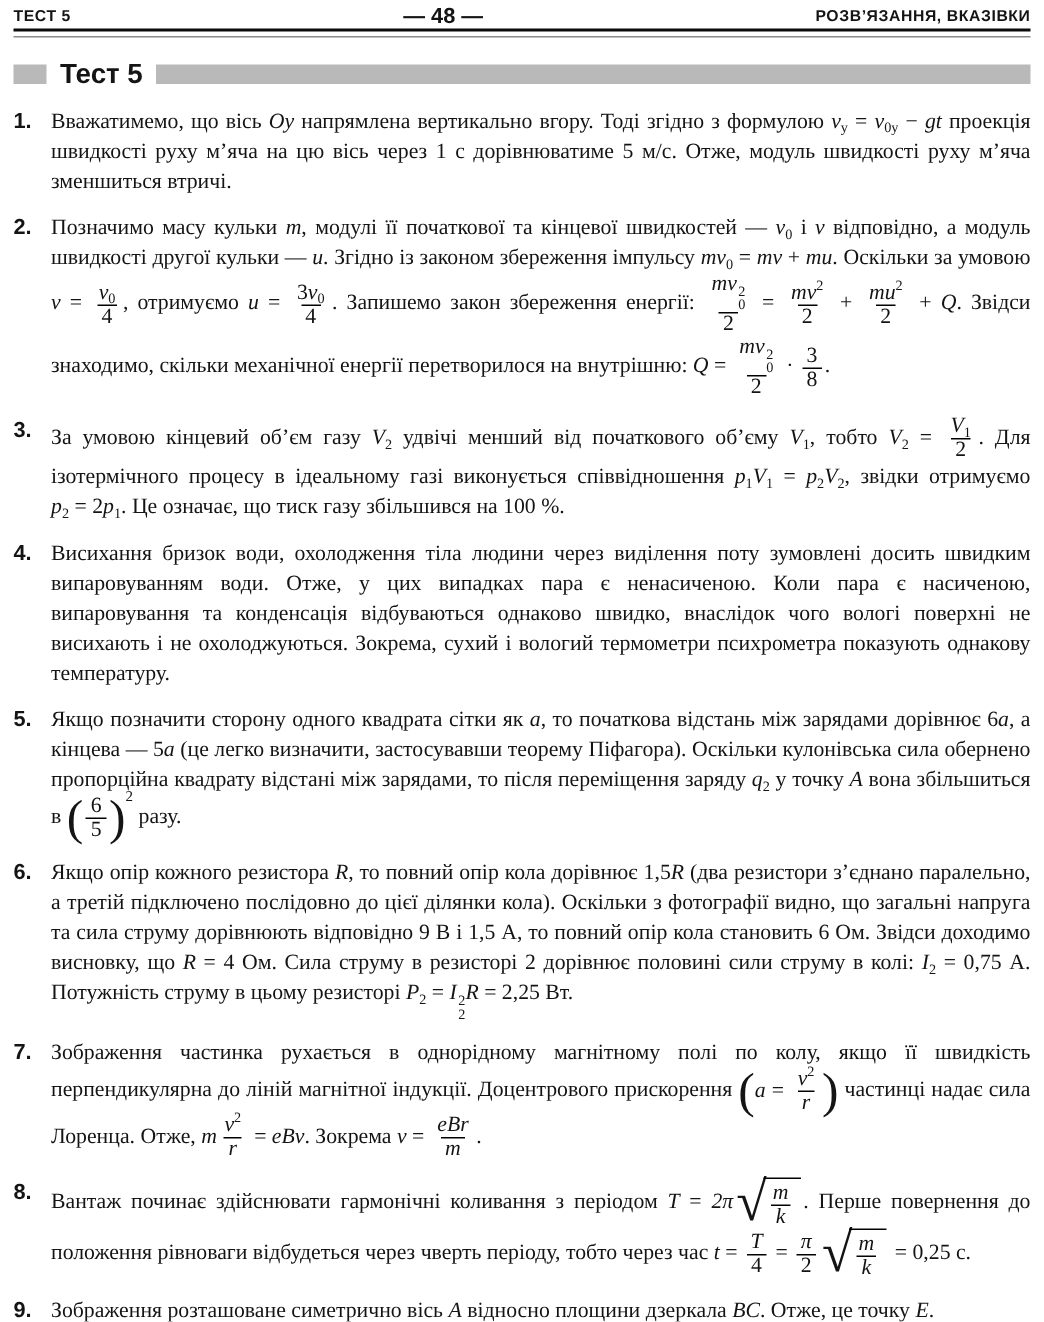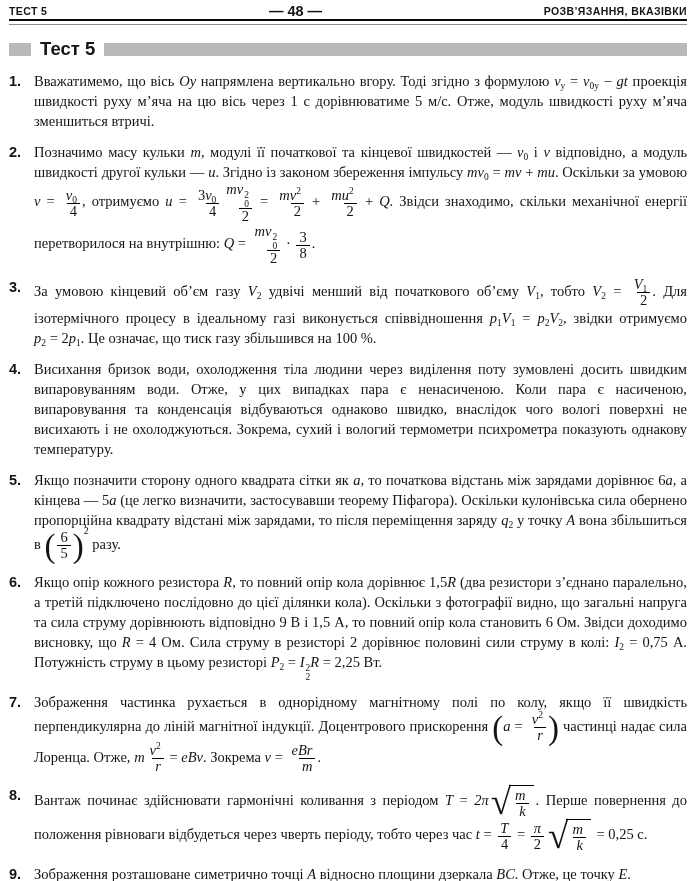--- a/index.html
+++ b/index.html
@@ -23,21 +23,21 @@
   
   .item{display:flex;margin-bottom:11px;}
   .inum{flex:none;width:25px;font-family:"Liberation Sans",sans-serif;font-weight:700;font-size:14.5px;line-height:20px;}
   .ibody{flex:1;text-align:justify;line-height:20px;}
 
   .iv{font-style:italic;}
   .nw{white-space:nowrap;}
   sub{font-size:9.5px;line-height:0;vertical-align:-3px;font-style:normal;}
   sup{font-size:9.5px;line-height:0;vertical-align:6px;font-style:normal;}
 
-  .frac{display:inline-flex;flex-direction:column;align-items:flex-end;vertical-align:middle;
+  .frac{display:inline-flex;flex-direction:column;align-items:center;vertical-align:middle;
         margin:0 2px;line-height:15px;text-align:center;}
   .frac .fn{display:inline-block;padding:0 3px;}
   .frac .fd{display:inline-block;padding:0 3px;border-top:1.2px solid #000;}
 
   .ss{display:inline-flex;flex-direction:column;align-items:flex-start;font-size:9.5px;
       line-height:8.5px;vertical-align:-4px;margin-left:1px;font-style:normal;}
 
   .sqrt{display:inline-flex;align-items:center;vertical-align:middle;margin:0 2px;}
   .sqrt .rad{font-size:37px;line-height:26px;font-style:normal;margin-right:-2px;}
   .sqrt .cand{display:inline-flex;align-items:center;border-top:1.5px solid #000;padding:2px 5px 0 3px;}
@@ -76,21 +76,21 @@
 
     <div class="item">
       <span class="inum">2.</span>
       <div class="ibody">
         <span>Позначимо масу кульки </span><span class="iv">m</span><span>, модулі її початкової та кінцевої швидкостей — </span><span class="nw"><span class="iv">v</span><sub>0</sub></span><span> і </span><span class="iv">v</span><span> відповідно, а модуль швидкості другої кульки — </span><span class="iv">u</span><span>. Згідно із законом збереження імпульсу </span><span class="nw"><span class="iv">mv</span><sub>0</sub><span> = </span><span class="iv">mv</span><span> + </span><span class="iv">mu</span></span><span>. Оскільки за умовою </span><span class="nw"><span class="iv">v</span><span> = </span><span class="frac">
               <span class="fn"><span class="iv">v</span><sub>0</sub></span>
               <span class="fd">4</span>
             </span></span><span>, отримуємо </span><span class="nw"><span class="iv">u</span><span> = </span><span class="frac">
               <span class="fn"><span>3</span><span class="iv">v</span><sub>0</sub></span>
               <span class="fd">4</span>
-            </span></span><span class="nw"><span class="frac">
+            </span></span><span>. Запишемо закон збереження енергії: </span><span class="nw"><span class="frac">
               <span class="fn"><span class="iv">mv</span><span class="ss">
                   <span>2</span>
                   <span>0</span>
                 </span></span>
               <span class="fd">2</span>
             </span><span> = </span><span class="frac">
               <span class="fn"><span class="iv">mv</span><sup>2</sup></span>
               <span class="fd">2</span>
             </span><span> + </span><span class="frac">
               <span class="fn"><span class="iv">mu</span><sup>2</sup></span>
@@ -186,18 +186,18 @@
                   <span class="fd iv">k</span>
                 </span>
               </span>
             </span><span> = </span><span>0,25 с</span></span><span>.</span>
       </div>
     </div>
 
     <div class="item">
       <span class="inum">9.</span>
       <div class="ibody">
-        <span>Зображення розташоване симетрично точці </span><span class="iv">A</span><span> відносно площини дзеркала </span><span class="iv">BC</span><span>. Отже, це точку </span><span class="iv">E</span><span>.</span>
+        <span>Зображення розташоване симетрично вісь </span><span class="iv">A</span><span> відносно площини дзеркала </span><span class="iv">BC</span><span>. Отже, це точку </span><span class="iv">E</span><span>.</span>
       </div>
     </div>
 
   </div>
 </div>
 
 </body></html>

